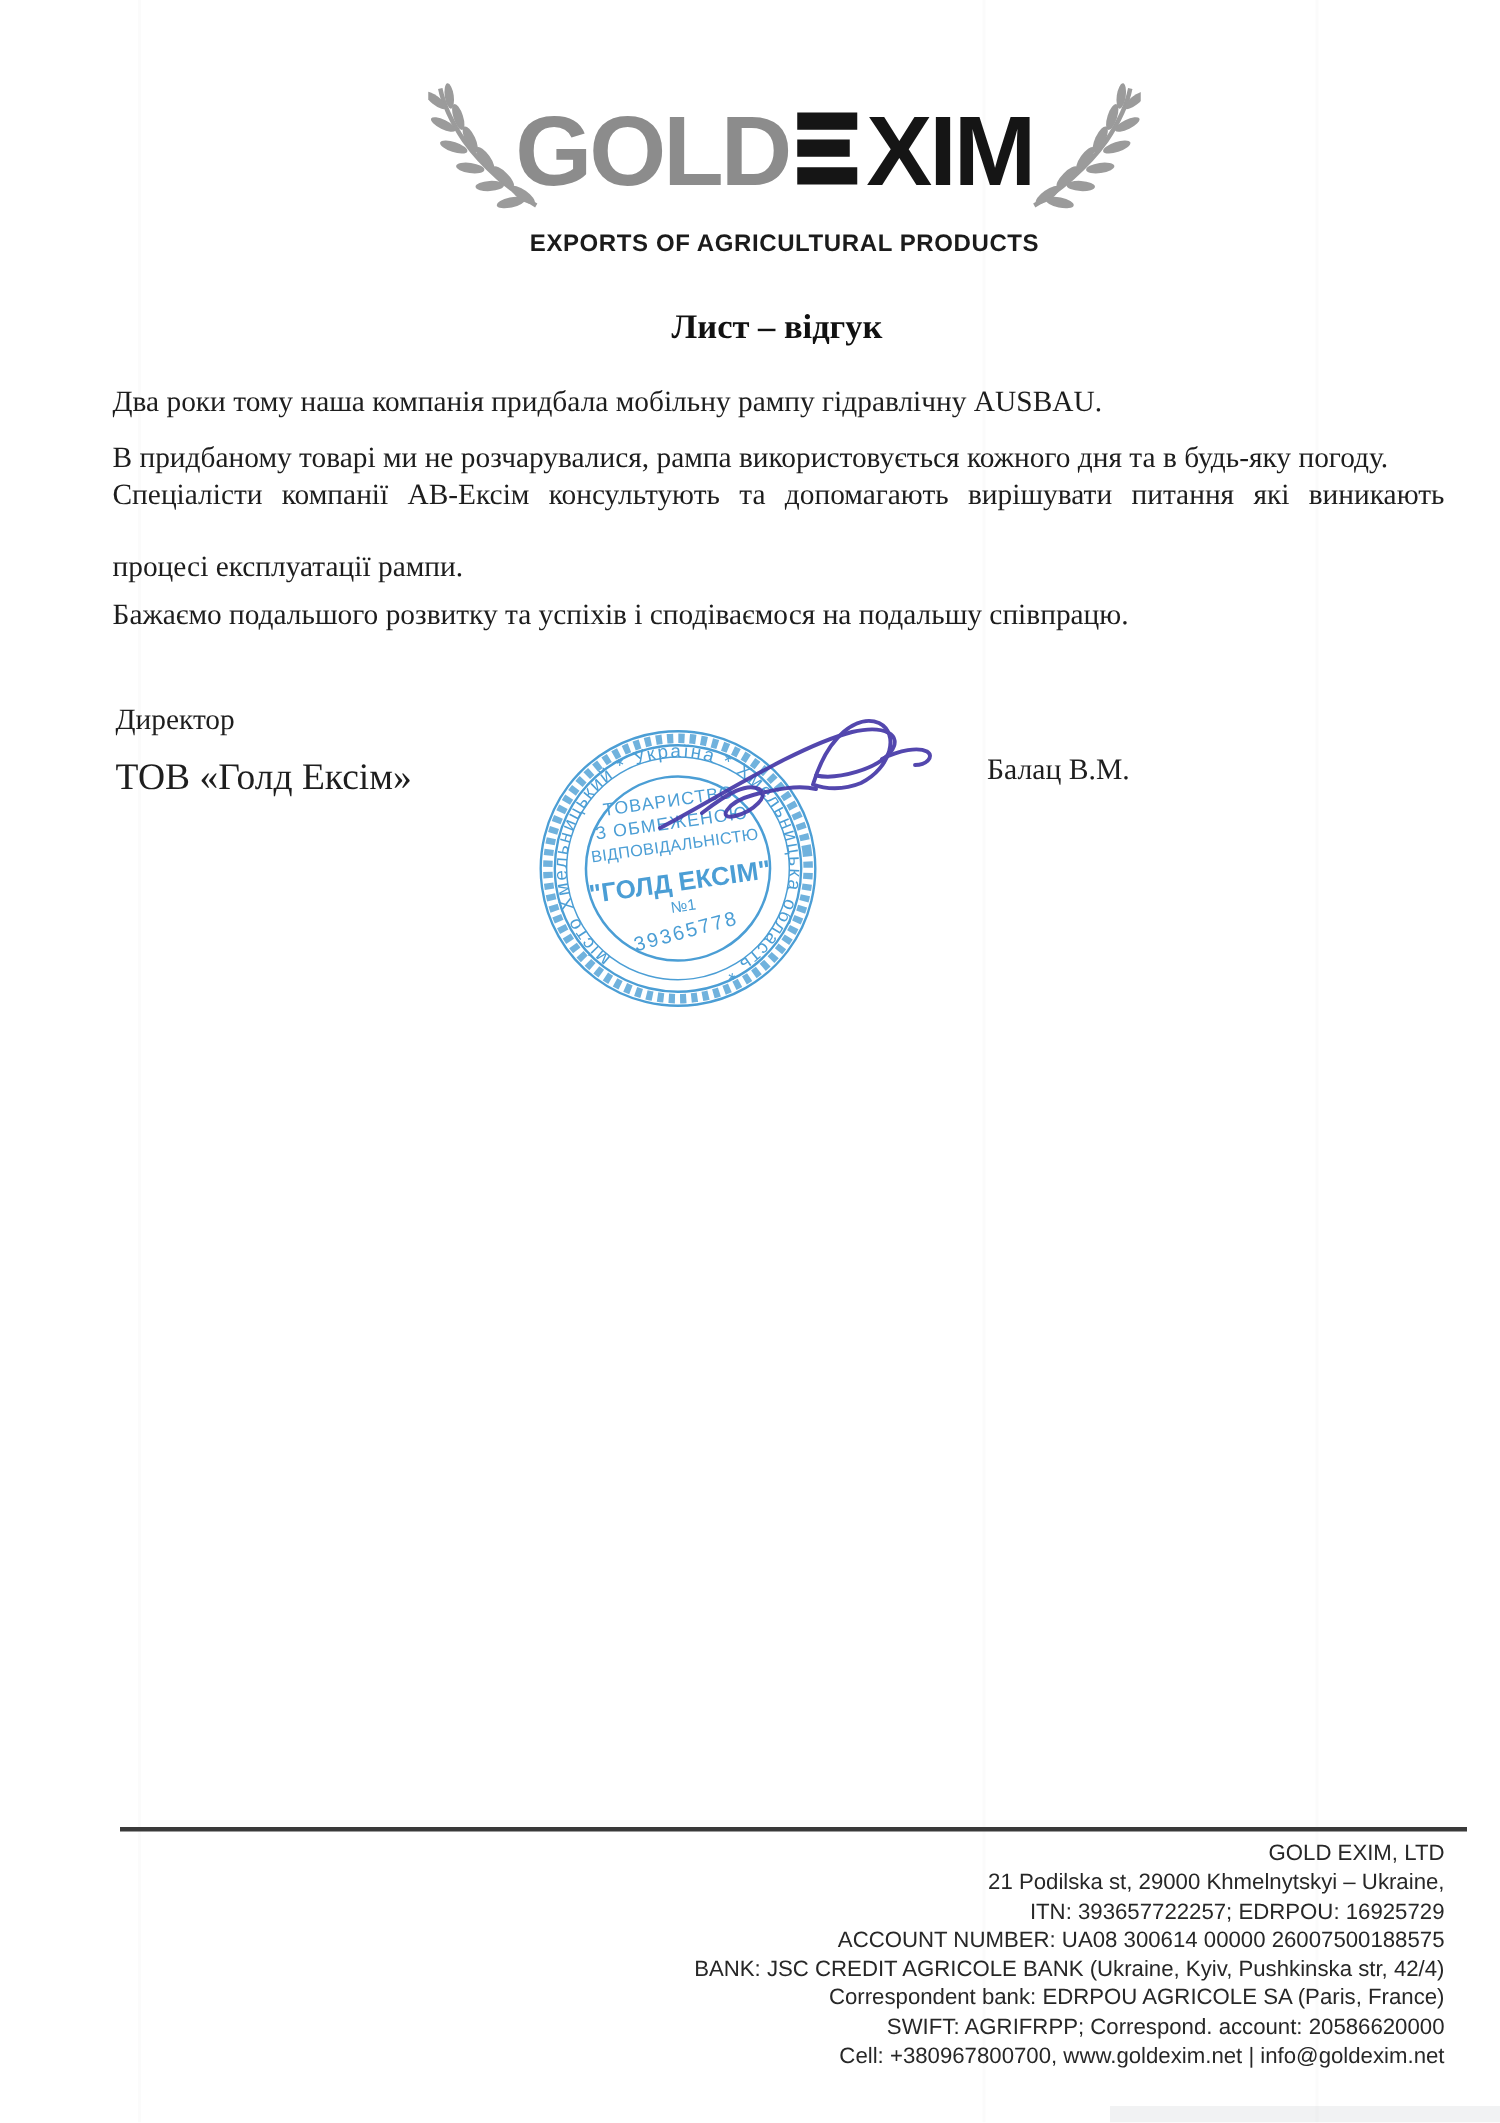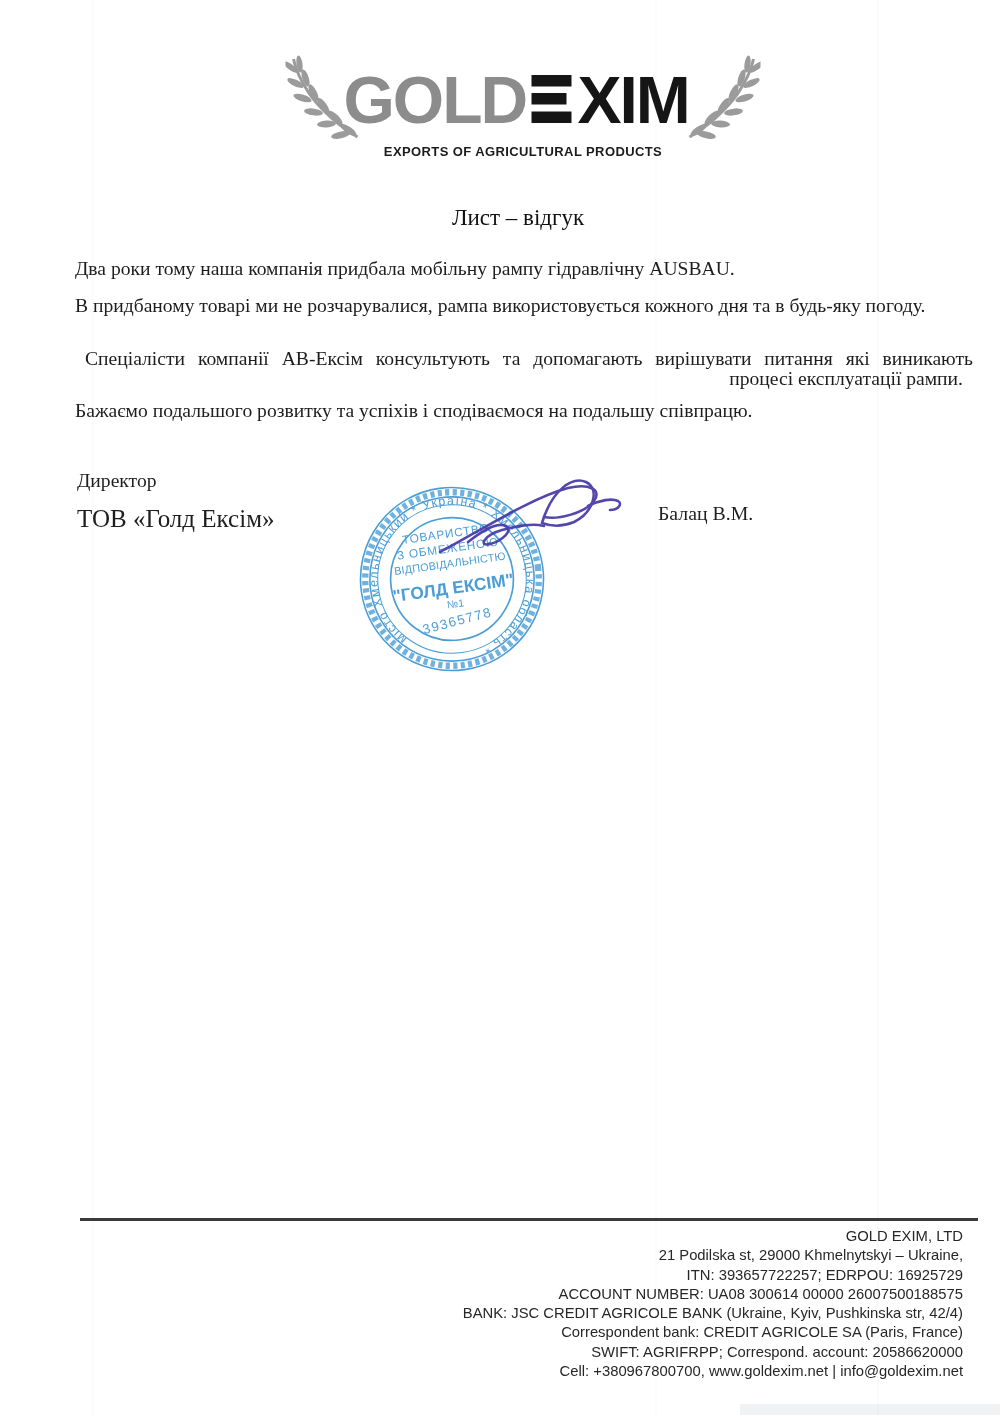--- a/index.html
+++ b/index.html
@@ -16,39 +16,40 @@
   .scan-edge { position:absolute; left:740px; right:0; top:1404px; bottom:0; background:rgba(200,205,208,0.25); }
 
   
   .logo-block {
     position:absolute; top:52px; left:50%;
     transform:translateX(calc(-50% + 23px));
     display:flex; flex-direction:column; align-items:center;
   }
   .brand-svg { display:block; }
   .tagline {
+    margin-top:10px;
     font-family:"Liberation Sans", sans-serif;
-    font-size:13px; font-weight:600; letter-spacing:0.4px;
+    font-size:16px; font-weight:600; letter-spacing:0.4px;
     color:#1b1b1b;
   }
 
   
   .title-row { position:absolute; top:205px; left:0; width:1000px; text-align:center; }
   .title-row span {
     margin-left:36px;
-    font-size:23px; font-weight:normal; color:#111;
+    font-size:23px; font-weight:bold; color:#111;
   }
   .bodyline {
     position:absolute; left:75px; width:888px;
     font-size:19.6px; color:#1d1d1d; line-height:26px;
     white-space:nowrap;
   }
   .bodyline.just { white-space:normal; text-align:justify; text-align-last:justify; }
-  .l1 { top:256px; } .l2 { top:293px; } .l3 { top:346px;margin-left:10px; }
-  .l4 { top:366px;text-align:right; } .l5 { top:398px; }
+  .l1 { top:256px; } .l2 { top:293px; } .l3 { top:318px; }
+  .l4 { top:366px; } .l5 { top:398px; }
 
   .signoff1 { position:absolute; left:77px; top:470px; font-size:19.6px; }
   .signoff2 { position:absolute; left:77px; top:505px; font-size:25px; }
   .sign-name { position:absolute; left:658px; top:502px; font-size:19.8px;text-align:right; }
 
   
   .stamp { position:absolute; left:358px; top:485px; width:188px; height:188px; opacity:0.93; }
   .stamp text { font-family:"Liberation Sans", sans-serif; }
   .signature { position:absolute; left:420px; top:466px; width:230px; height:110px; }
 
@@ -143,16 +144,16 @@
   </g>
 </svg>
 
 <div class="footer-rule"></div>
 <div class="footer">
   <div>GOLD EXIM, LTD</div>
   <div>21 Podilska st, 29000 Khmelnytskyi – Ukraine,</div>
   <div>ITN: 393657722257; EDRPOU: 16925729</div>
   <div>ACCOUNT NUMBER: UA08 300614 00000 26007500188575</div>
   <div>BANK: JSC CREDIT AGRICOLE BANK (Ukraine, Kyiv, Pushkinska str, 42/4)</div>
-  <div>Correspondent bank: CREDIT AGRICOLE SA (Paris, France)</div>
+  <div>Correspondent bank: EDRPOU AGRICOLE SA (Paris, France)</div>
   <div>SWIFT: AGRIFRPP; Correspond. account: 20586620000</div>
   <div>Cell: +380967800700, www.goldexim.net | info@goldexim.net</div>
 </div>
 
 </body></html>

